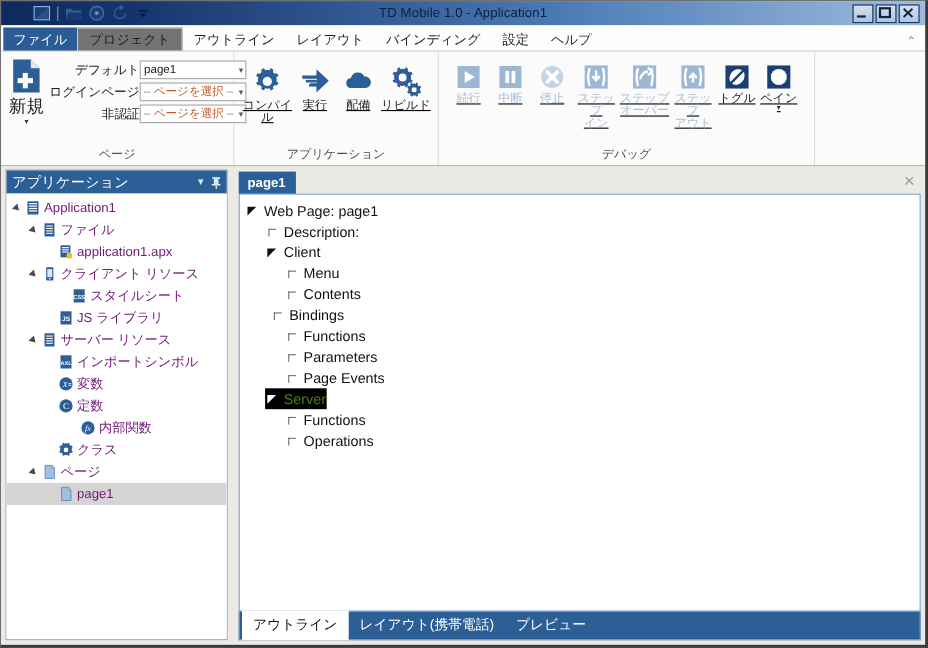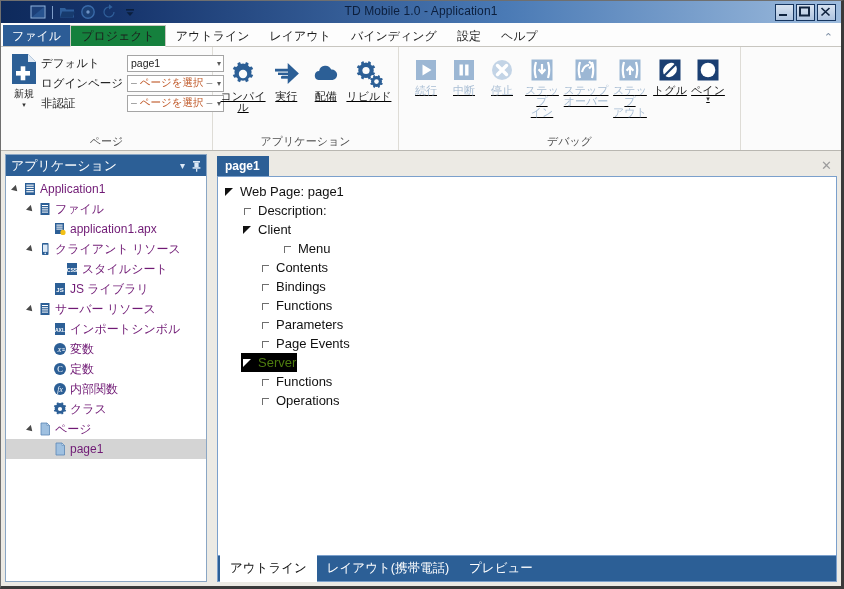--- a/index.html
+++ b/index.html
@@ -74,21 +74,21 @@
     box-sizing: border-box; line-height: 16px;
     white-space: nowrap;
   }
   .rtab.file {
     background: #2c5c96; color: #fff;
     margin-left: 2px;
     padding: 3px 9px 3px 9px;
     height: 21px;
   }
   .rtab.active {
-    background: #15803d;
+    background: #737373;
     border: 1px solid #c8c6c0;
     border-bottom: 1px solid #fff;
     height: 22px;
     margin-bottom: -1px;
     position: relative; z-index: 3;
   }
   #ribbon-collapse {
     position: absolute; right: 8px; bottom: 2px;
     color: #7d8fa5; font-size: 11px;
   }
@@ -111,23 +111,23 @@
   .rgroup-title {
     height: 16px; line-height: 14px; text-align: center;
     font-size: 11px; color: #4e4e4e;
   }
   
   #group-page .rgroup-body { padding-top: 3px; }
   .bigbtn {
     width: 46px; display: flex; flex-direction: column; align-items: center;
     padding-top: 2px;
   }
-  .bigbtn-label { font-size: 10px; color: #222; margin-top: 1px; }
+  .bigbtn-label { font-size: 16px; color: #222; margin-top: 1px; }
   .bigbtn-caret { font-size: 7px; color: #333; line-height: 7px; margin-top: 0px;}
-  .field-rows { display: flex; flex-direction: column; gap: 2px; padding-top: 4px;}
+  .field-rows { display: flex; flex-direction: column; gap: 2px; padding-top: 4px; text-align: right;}
   .field-row { display: flex; align-items: center; height: 18px; }
   .field-label { font-size: 11.5px; color: #1a1a1a; width: 86px; white-space: nowrap;}
   .combo {
     width: 97px; height: 17px; box-sizing: border-box;
     border: 1px solid #a5a5a5; background: #fff;
     display: flex; align-items: center; justify-content: space-between;
     padding: 0 2px 0 3px;
   }
   .combo-val { font-size: 10.5px; color: #1c1c1c; white-space: nowrap; }
   .combo-val.placeholder { color: #8a8a8a; }
@@ -655,21 +655,21 @@
           <div class="tnode" style="padding-left: 34px;">
             <span class="tw"></span>
             <span class="ticon">
               <svg width="14" height="14" viewBox="0 0 14 14">
                 <circle cx="7" cy="7" r="6" fill="#2c5f96"></circle>
                 <text x="7" y="10" font-size="8.4" fill="#fff" text-anchor="middle" font-family="Liberation Serif, serif">C</text>
               </svg>
             </span>
             <span class="tlabel">定数</span>
           </div>
-          <div class="tnode" style="padding-left: 34px;">
+          <div class="tnode" style="padding-left: 34px; margin-left: 20px;">
             <span class="tw"></span>
             <span class="ticon">
               <svg width="14" height="14" viewBox="0 0 14 14">
                 <circle cx="7" cy="7" r="6" fill="#2c5f96"></circle>
                 <text x="7" y="10" font-size="7.4" fill="#fff" text-anchor="middle" font-family="Liberation Serif, serif" font-style="italic">fx</text>
               </svg>
             </span>
             <span class="tlabel">内部関数</span>
           </div>
           <div class="tnode" style="padding-left: 34px;">
@@ -729,33 +729,33 @@
               <span class="omark hollow"></span>
               <span class="olabel">Description:</span>
             </div>
           </div>
           <div class="orow" style="padding-left: 23px;">
             <div class="onode">
               <span class="omark filled"></span>
               <span class="olabel">Client</span>
             </div>
           </div>
-          <div class="orow" style="padding-left: 41px; margin-left: 22px;">
+          <div class="orow" style="padding-left: 41px;">
             <div class="onode">
               <span class="omark hollow"></span>
               <span class="olabel">Menu</span>
             </div>
           </div>
           <div class="orow" style="padding-left: 41px;">
             <div class="onode">
               <span class="omark hollow"></span>
               <span class="olabel">Contents</span>
             </div>
           </div>
-          <div class="orow" style="padding-left: 41px;">
+          <div class="orow" style="padding-left: 28px;">
             <div class="onode">
               <span class="omark hollow"></span>
               <span class="olabel">Bindings</span>
             </div>
           </div>
           <div class="orow" style="padding-left: 41px;">
             <div class="onode">
               <span class="omark hollow"></span>
               <span class="olabel">Functions</span>
             </div>

